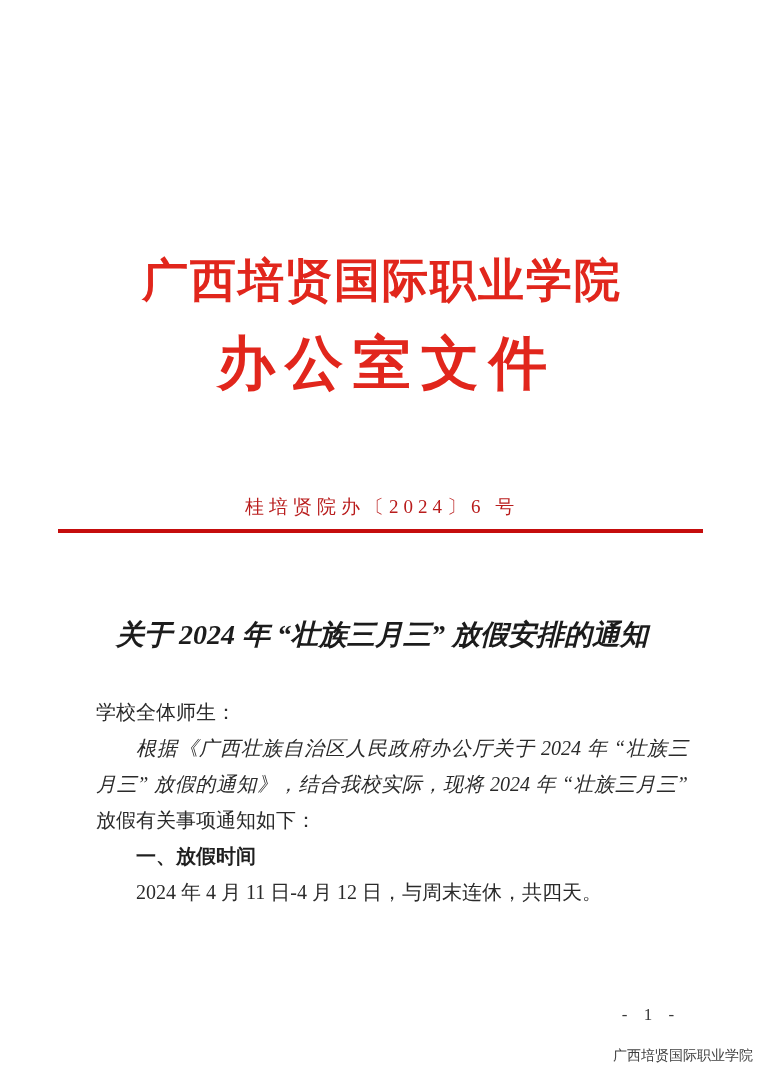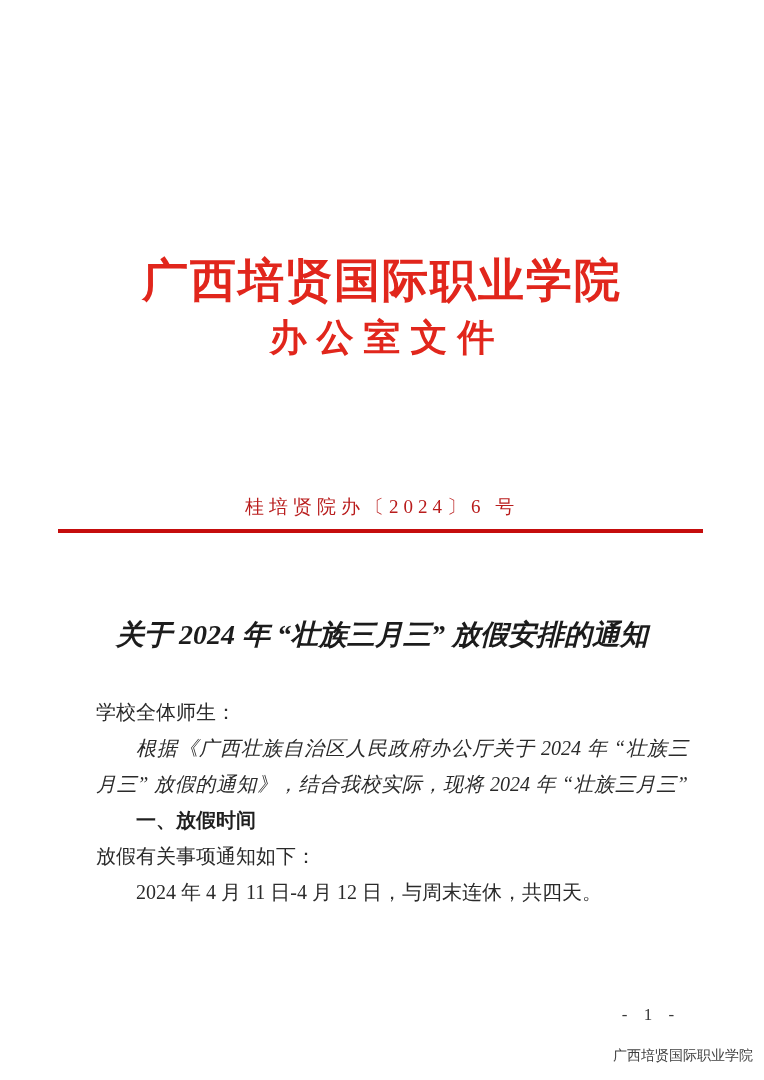--- a/index.html
+++ b/index.html
@@ -22,21 +22,22 @@
     color: #e1261c;
     font-weight: bold;
   }
   .letterhead-line1 {
     font-size: 46px;
     line-height: 58px;
     letter-spacing: 2px;
     white-space: nowrap;
   }
   .letterhead-line2 {
-    font-size: 37px;
+    margin-top: 26px;
+    font-size: 58px;
     line-height: 56px;
     letter-spacing: 10px;
     text-indent: 10px;
     white-space: nowrap;
   }
   .doc-number {
     position: absolute;
     left: 0;
     right: 0;
     top: 494px;
@@ -122,22 +123,22 @@
   <div class="doc-number">桂培贤院办〔2024〕6 号</div>
 
   <div class="red-rule"></div>
 
   <div class="notice-title">关于 2024 年 “壮族三月三” 放假安排的通知</div>
 
   <div class="body-text">
     <div class="body-line">学校全体师生：</div>
     <div class="just indent">根据《广西壮族自治区人民政府办公厅关于 2024 年 “壮族三</div>
     <div class="just">月三” 放假的通知》，结合我校实际，现将 2024 年 “壮族三月三”</div>
+    <div class="body-line">放假有关事项通知如下：</div>
     <div class="body-line indent section-heading">一、放假时间</div>
-    <div class="body-line">放假有关事项通知如下：</div>
     <div class="body-line indent">2024 年 4 月 11 日-4 月 12 日，与周末连休，共四天。</div>
   </div>
 
   <div class="page-number">- 1 -</div>
 
   <div class="page-footer">广西培贤国际职业学院</div>
 
 </div>
 
 </body></html>

